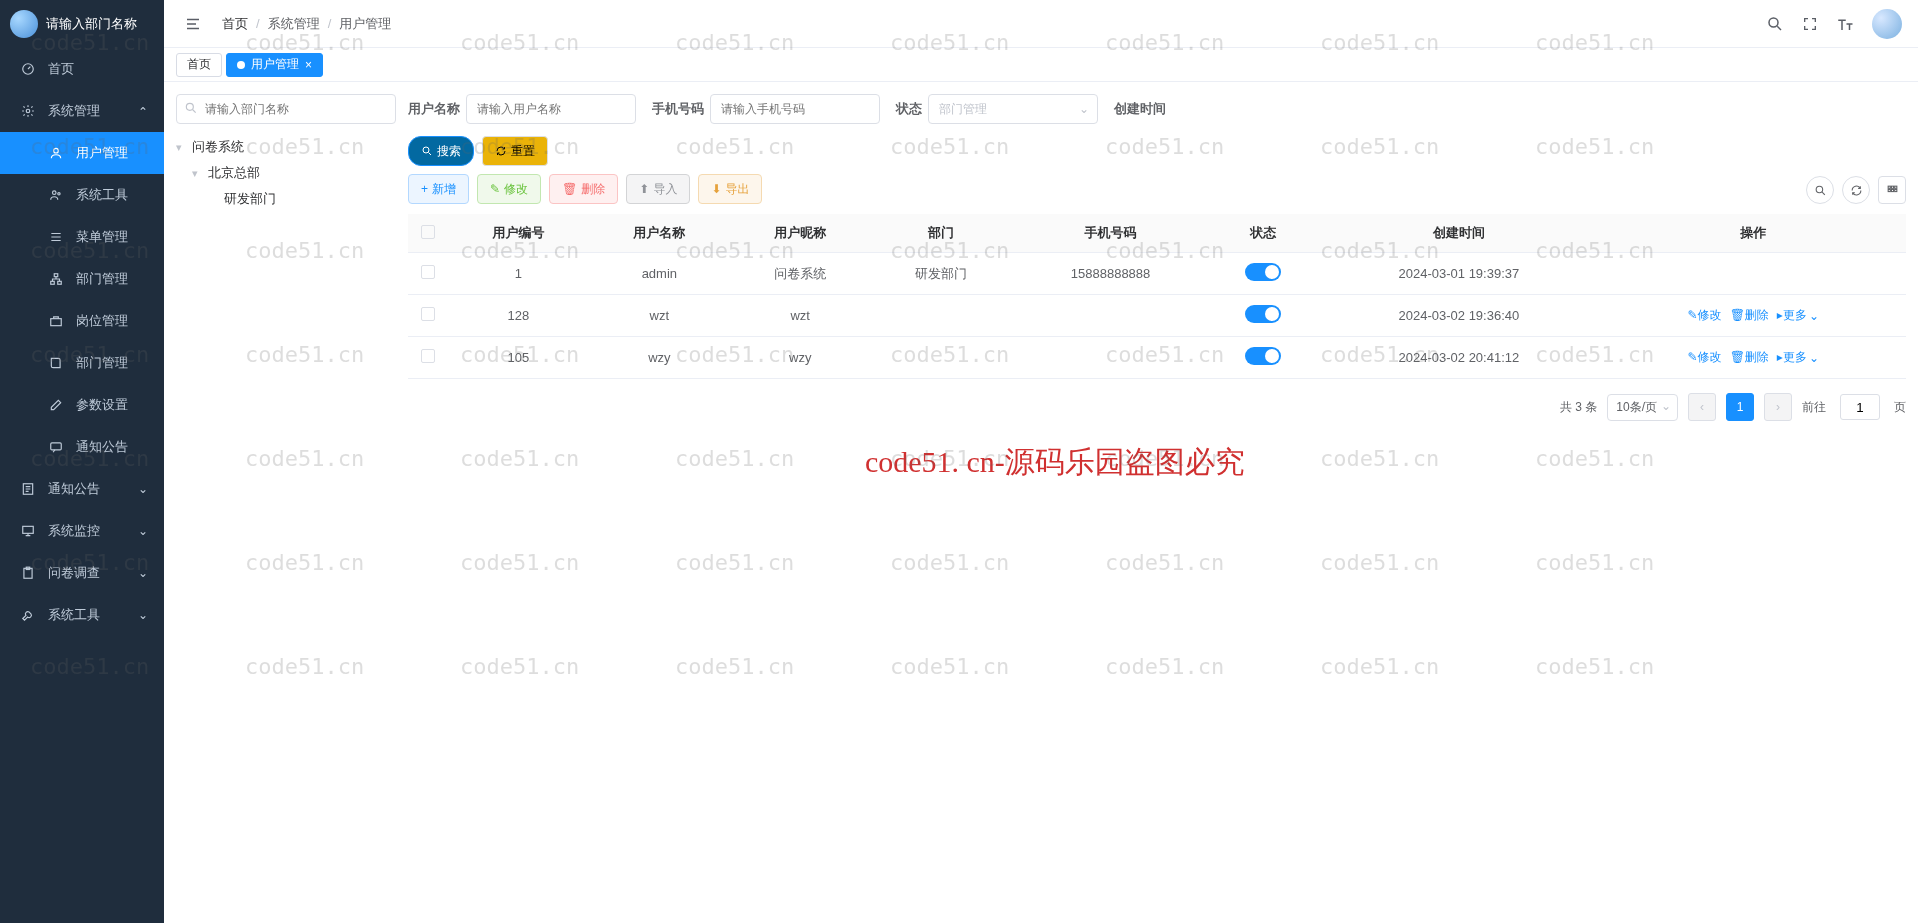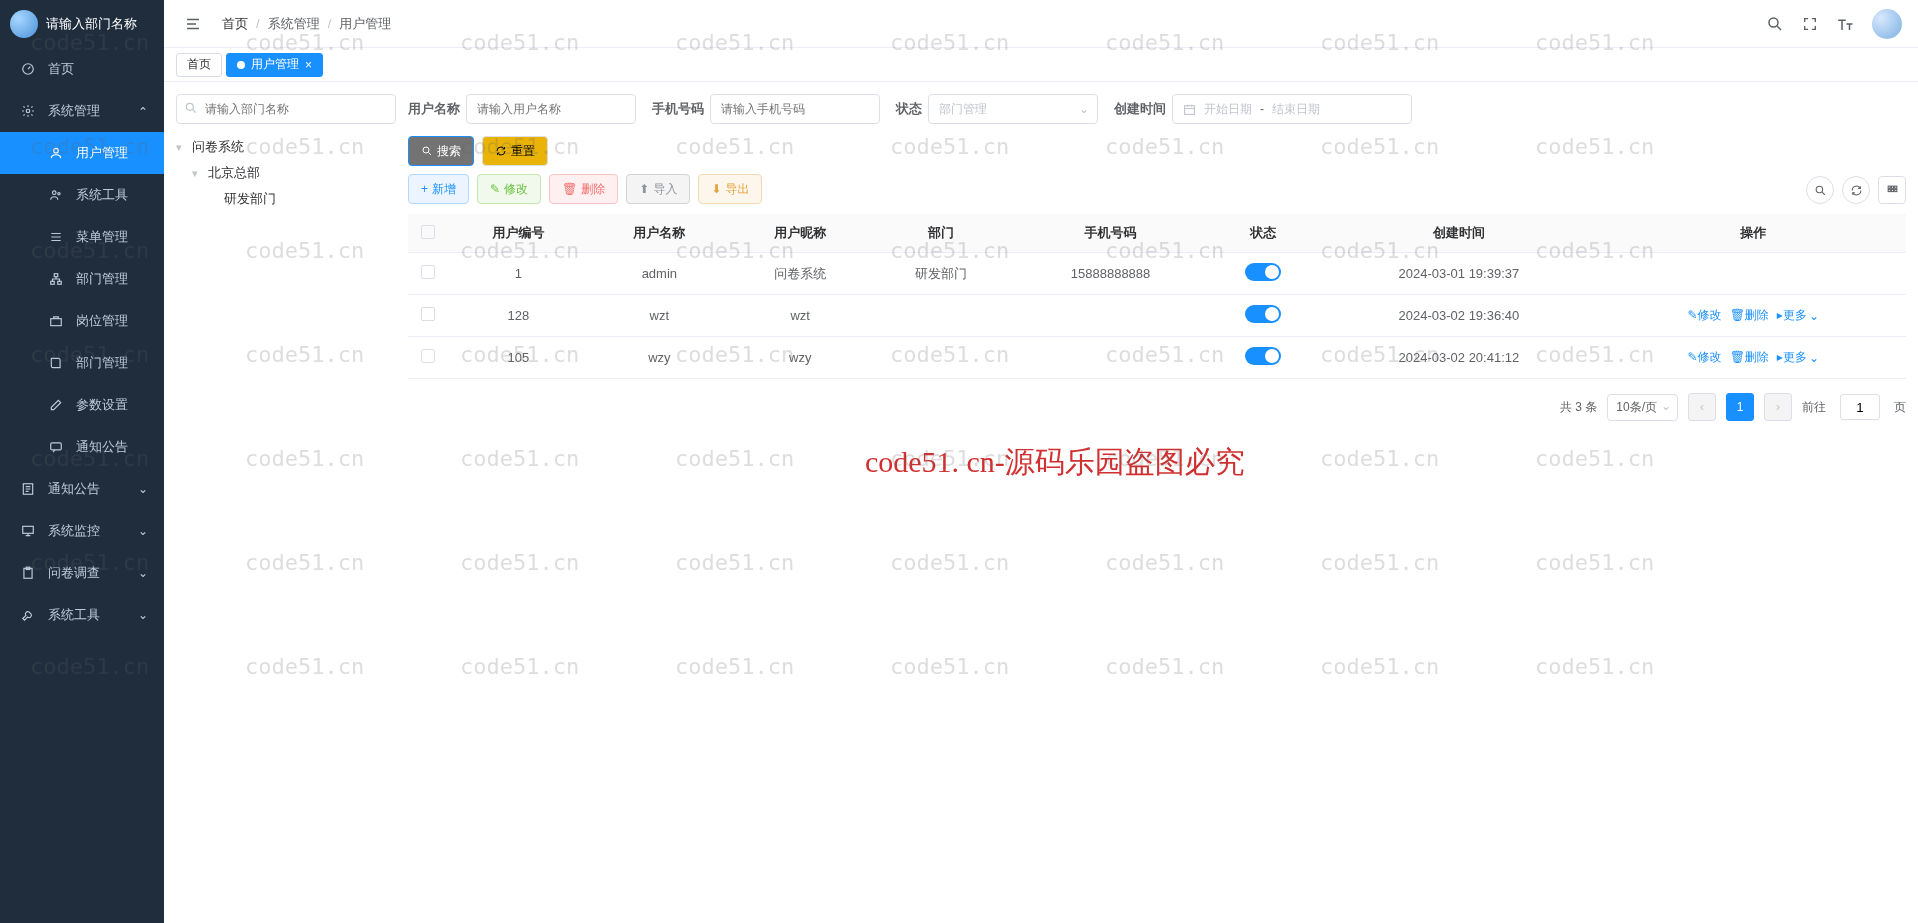--- a/index.html
+++ b/index.html
@@ -65,21 +65,21 @@
 .filter-input.w150 { width: 170px; }
 .filter-select { height: 30px; border: 1px solid #dcdfe6; border-radius: 4px; padding: 0 24px 0 10px; font-size: 12px; min-width: 170px; background: #fff; position: relative; cursor: pointer; color: #c0c4cc; display: flex; align-items: center; }
 .filter-select::after { content: "⌄"; position: absolute; right: 8px; color: #c0c4cc; }
 .date-range { display: flex; align-items: center; border: 1px solid #dcdfe6; border-radius: 4px; height: 30px; padding: 0 10px; gap: 8px; font-size: 12px; color: #c0c4cc; min-width: 240px; }
 .date-sep { color: #606266; }
 
 
 .btn-rows { display: flex; justify-content: space-between; margin-bottom: 10px; }
 .btn-row { display: flex; gap: 8px; align-items: center; }
 .btn { display: inline-flex; align-items: center; gap: 4px; height: 30px; padding: 0 12px; border-radius: 4px; border: 1px solid #dcdfe6; background: #eab308; font-size: 12px; cursor: pointer; }
-.btn-primary { background: #737373; color: #fff; border-color: #1890ff; }
+.btn-primary { background: #0369a1; color: #fff; border-color: #1890ff; border-radius: 13px; }
 .btn-plain-primary { color: #1890ff; border-color: #b3d8ff; background: #ecf5ff; }
 .btn-plain-success { color: #67c23a; border-color: #c2e7b0; background: #f0f9eb; }
 .btn-plain-danger { color: #f56c6c; border-color: #fbc4c4; background: #fef0f0; }
 .btn-plain-info { color: #909399; border-color: #d3d4d6; background: #f4f4f5; }
 .btn-plain-warning { color: #e6a23c; border-color: #f5dab1; background: #fdf6ec; }
 .toolbar-icons { display: flex; gap: 8px; }
 .toolbar-icon { width: 28px; height: 28px; border: 1px solid #dcdfe6; border-radius: 50%; display: flex; align-items: center; justify-content: center; cursor: pointer; color: #606266; font-size: 12px; }
 .toolbar-icon.square { border-radius: 4px; }
 
 
@@ -347,31 +347,20 @@
             <input class="filter-input w150" placeholder="请输入手机号码" style="">
           </div>
           <div class="filter-item">
             <span class="filter-label">状态</span>
             <div class="filter-select">
                 <span>部门管理</span>
               </div>
           </div>
           <div class="filter-item">
             <span class="filter-label">创建时间</span>
-            <div class="date-range">
-              <span>
-                  <svg width="13" height="13" viewBox="0 0 24 24" fill="none" stroke="currentColor" stroke-width="2">
-                    <rect x="3" y="5" width="18" height="16"></rect>
-                    <path d="M3 10h18M8 3v4M16 3v4"></path>
-                  </svg>
-                </span>
-              <span>开始日期</span>
-              <span class="date-sep">-</span>
-              <span>结束日期</span>
-            </div>
           </div>
         </div>
 
         <div class="btn-rows">
           <div>
             <div class="btn-row" style="margin-bottom:8px;">
               <button class="btn btn-primary">
                 <span>
                     <svg width="12" height="12" viewBox="0 0 24 24" fill="none" stroke="currentColor" stroke-width="2">
                       <circle cx="10" cy="10" r="6"></circle>

